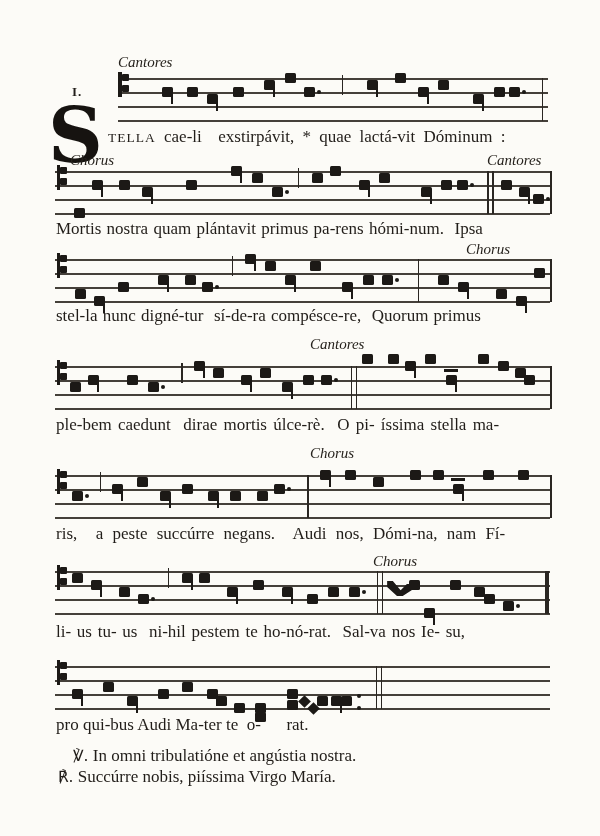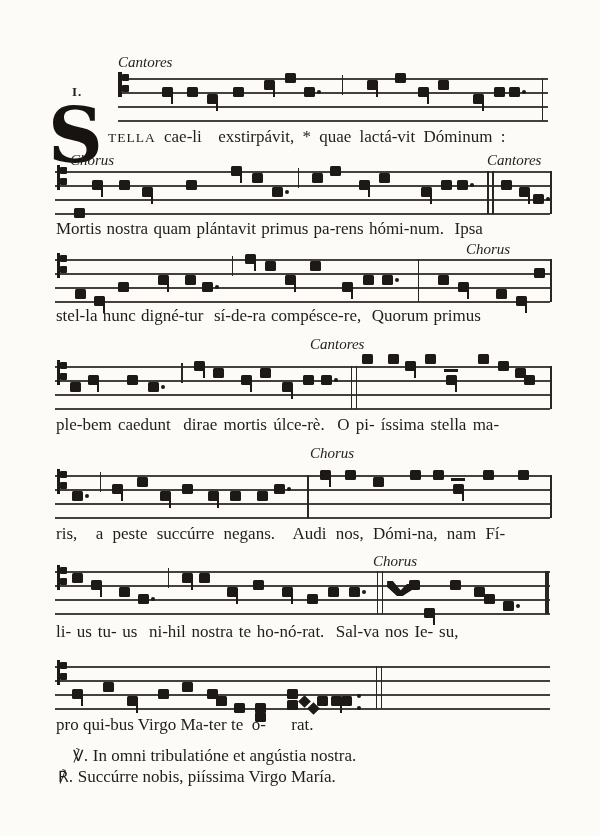--- a/index.html
+++ b/index.html
@@ -295,20 +295,20 @@
       <div class="voice-label" style="left: 310px; top: 336px;">Cantores</div>
       <div class="voice-label" style="left: 310px; top: 445px;">Chorus</div>
       <div class="voice-label" style="left: 373px; top: 553px;">Chorus</div>
     </div>
   <div id="lyrics">
       <div class="lyric" style="left: 108px; top: 127px; word-spacing: 4px;"><span class="sc">TELLA</span> cae-li  exstirpávit, * quae lactá-vit Dóminum :</div>
       <div class="lyric" style="left: 56px; top: 219px; word-spacing: 1px;">Mortis nostra quam plántavit primus pa-rens hómi-num.  Ipsa</div>
       <div class="lyric" style="left: 56px; top: 306px; word-spacing: 1px;">stel-la nunc digné-tur  sí-de-ra compésce-re,  Quorum primus</div>
       <div class="lyric" style="left: 56px; top: 415px; word-spacing: 2px;">ple-bem caedunt  dirae mortis úlce-rè.  O pi- íssima stella ma-</div>
       <div class="lyric" style="left: 56px; top: 524px; word-spacing: 5px;">ris,  a peste succúrre negans.  Audi nos, Dómi-na, nam Fí-</div>
-      <div class="lyric" style="left: 56px; top: 622px; word-spacing: 1.5px;">li- us tu- us  ni-hil nostra te ho-nó-rat.  Sal-va nos Ie- su,</div>
-      <div class="lyric" style="left: 56px; top: 715px; word-spacing: 0px;">pro qui-bus Virgo Ma-ter te  o-      rat.</div>
+      <div class="lyric" style="left: 56px; top: 622px; word-spacing: 1.5px;">li- us tu- us  ni-hil pestem te ho-nó-rat.  Sal-va nos Ie- su,</div>
+      <div class="lyric" style="left: 56px; top: 715px; word-spacing: 0px;">pro qui-bus Audi Ma-ter te  o-      rat.</div>
     </div>
   <div id="versicles">
       <div class="versicle" style="left: 73px; top: 746px;"><span class="vsym">℣.</span> In omni tribulatióne et angústia nostra.</div>
       <div class="versicle" style="left: 58px; top: 767px;"><span class="vsym">℟.</span> Succúrre nobis, piíssima Virgo María.</div>
     </div>
 </div>
 
 </body></html>

